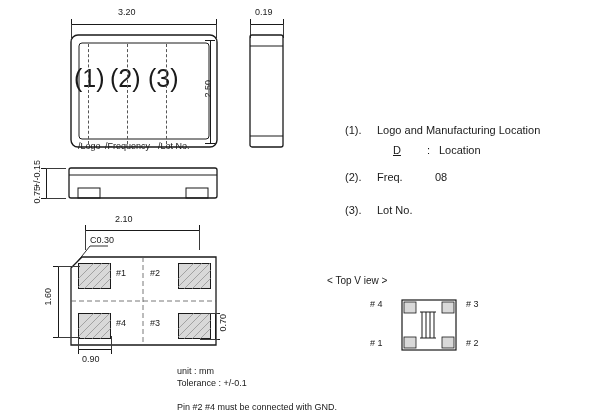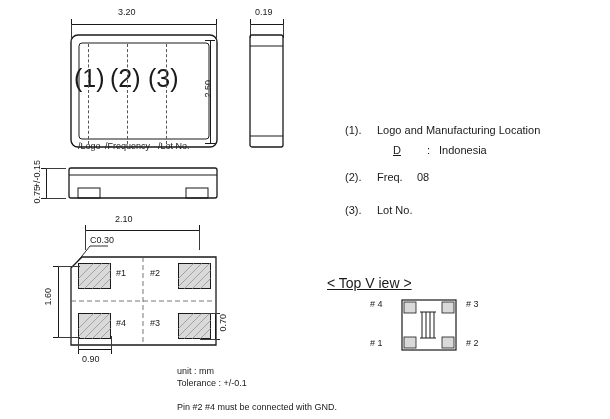--- a/index.html
+++ b/index.html
@@ -6,21 +6,21 @@
   body{
     width:610px;height:419px;
     background:#ffffff;
     font-family:"Liberation Sans", sans-serif;
     color:#1a1a1a;
     overflow:hidden;
   }
   #root{position:relative;width:610px;height:419px;}
   .abs{position:absolute;}
   .txt{font-size:9px;line-height:1;white-space:nowrap;}
-  .txt10{font-size:14px;line-height:1;white-space:nowrap;text-decoration:underline;}
+  .txt10{font-size:10px;line-height:1;white-space:nowrap;}
   .txt11{font-size:11px;line-height:1;white-space:nowrap;}
   .big{font-size:25px;line-height:1;white-space:nowrap;}
   .vert{writing-mode:vertical-rl;transform:rotate(180deg);}
   .ln{position:absolute;background:#1a1a1a;}
   .h{height:1px;}
   .v{width:1px;}
   .thin{background:#3a3a3a;}
   .dash-v{position:absolute;width:0;border-left:1px dashed #555;}
   .pad{position:absolute;background:#d9d9d9;border:1px solid #1a1a1a;box-sizing:border-box;}
   svg{display:block;}
@@ -204,24 +204,24 @@
   <div class="abs txt" style="left:370px;top:300px;"># 4</div>
   <div class="abs txt" style="left:466px;top:300px;"># 3</div>
   <div class="abs txt" style="left:370px;top:339px;"># 1</div>
   <div class="abs txt" style="left:466px;top:339px;"># 2</div>
 
   <div class="abs" style="left:345px;top:96px;margin-top:29px;">
     <div class="txt11" style="margin-bottom:9px;">
       <span style="display:inline-block;width:32px;">(1).</span><span>Logo and Manufacturing Location</span>
     </div>
     <div class="txt11" style="margin-bottom:16px;padding-left:48px;">
-      <span style="display:inline-block;width:34px;text-decoration:underline;">D</span><span style="display:inline-block;width:12px;">:</span><span>Indonesia</span>
+      <span style="display:inline-block;width:34px;text-decoration:underline;">D</span><span style="display:inline-block;width:12px;">:</span><span>Location</span>
     </div>
     <div class="txt11" style="margin-bottom:22px;">
-      <span style="display:inline-block;width:32px;">(2).</span><span style="display:inline-block;width:40px;">Freq.</span><span>08</span>
+      <span style="display:inline-block;width:32px;">(2).</span><span style="display:inline-block;width:58px;">Freq.</span><span>08</span>
     </div>
     <div class="txt11">
       <span style="display:inline-block;width:32px;">(3).</span><span>Lot No.</span>
     </div>
   </div>
 
   <div class="abs" style="left:177px;top:367px;">
     <div class="txt" style="margin-bottom:3px;">unit : mm</div>
     <div class="txt" style="margin-bottom:15px;">Tolerance : +/-0.1</div>
     <div class="txt">Pin #2 #4 must be connected with GND.</div>

